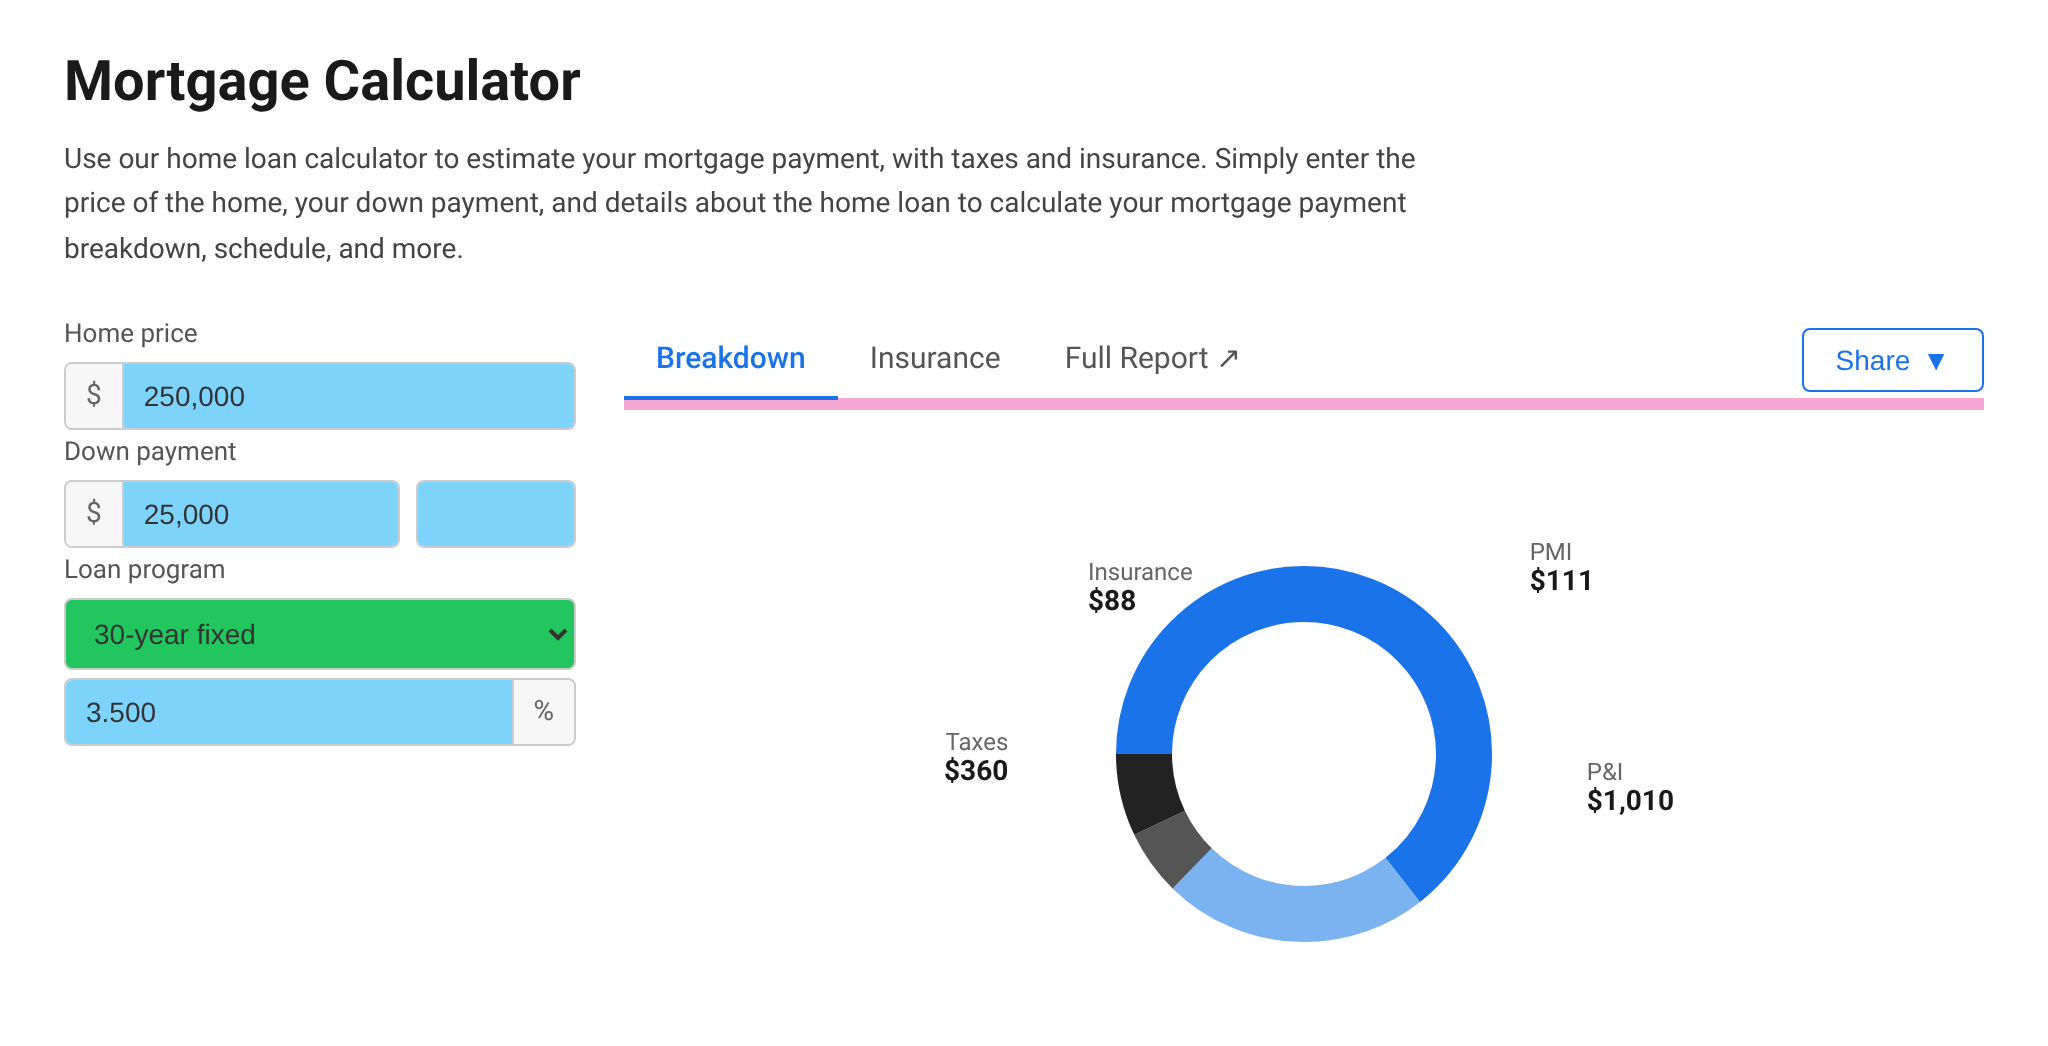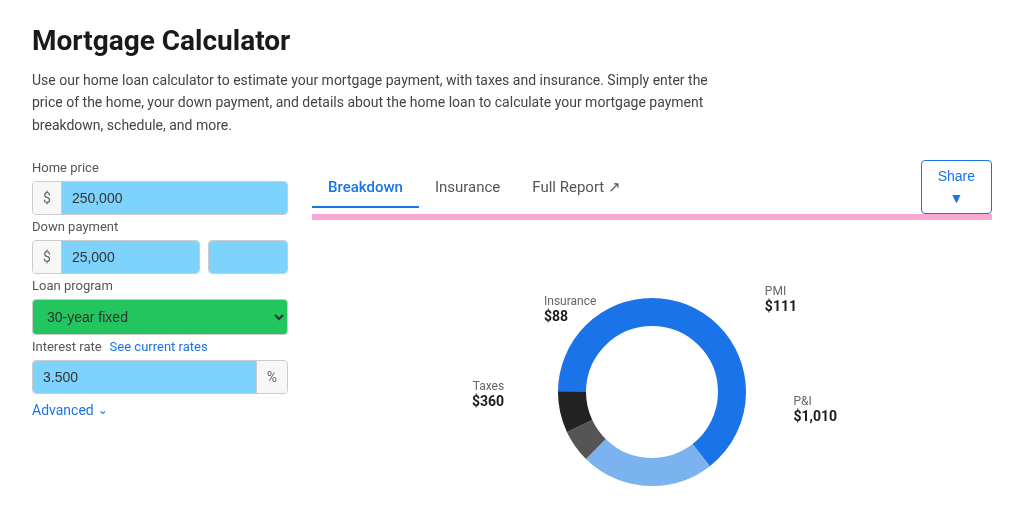--- a/index.html
+++ b/index.html
@@ -152,21 +152,20 @@
       border: 1.5px solid #1a73e8;
       color: #1a73e8;
       background: #fff;
       border-radius: 4px;
       padding: 7px 16px;
       font-size: 14px;
       cursor: pointer;
       display: flex;
       align-items: center;
       gap: 6px;
-      flex-direction: column;
     }
     
     .chart-container {
       display: flex;
       align-items: center;
       justify-content: center;
       position: relative;
       padding: 20px 0;
     }
     .chart-label-name {
@@ -221,34 +220,26 @@
           <option>20-year fixed</option>
           <option>15-year fixed</option>
           <option>10-year fixed</option>
           <option>5/1 ARM</option>
           <option>7/1 ARM</option>
         </select>
       </div>
     </div>
 
     <div class="field-group">
-      <div class="interest-rate-label-row">
-        <span class="field-label" style="margin-bottom:0;">Interest rate</span>
-        <a href="#" class="see-rates-link">See current rates</a>
-      </div>
       <div class="input-wrapper">
         <input type="text" class="text-input" value="3.500" style="">
         <span class="input-suffix">%</span>
       </div>
     </div>
 
-    <a href="#" class="advanced-link">
-      <span>Advanced</span>
-      <span style="font-size:12px;">⌄</span>
-    </a>
   </div>
 
   <div class="right-panel">
 
     <div class="tabs-row">
       <a href="#" class="tab-item active">Breakdown</a>
       <a href="#" class="tab-item">Insurance</a>
       <a href="#" class="tab-item">Full Report ↗</a>
       <div class="tab-spacer"></div>
       <button class="share-btn">

